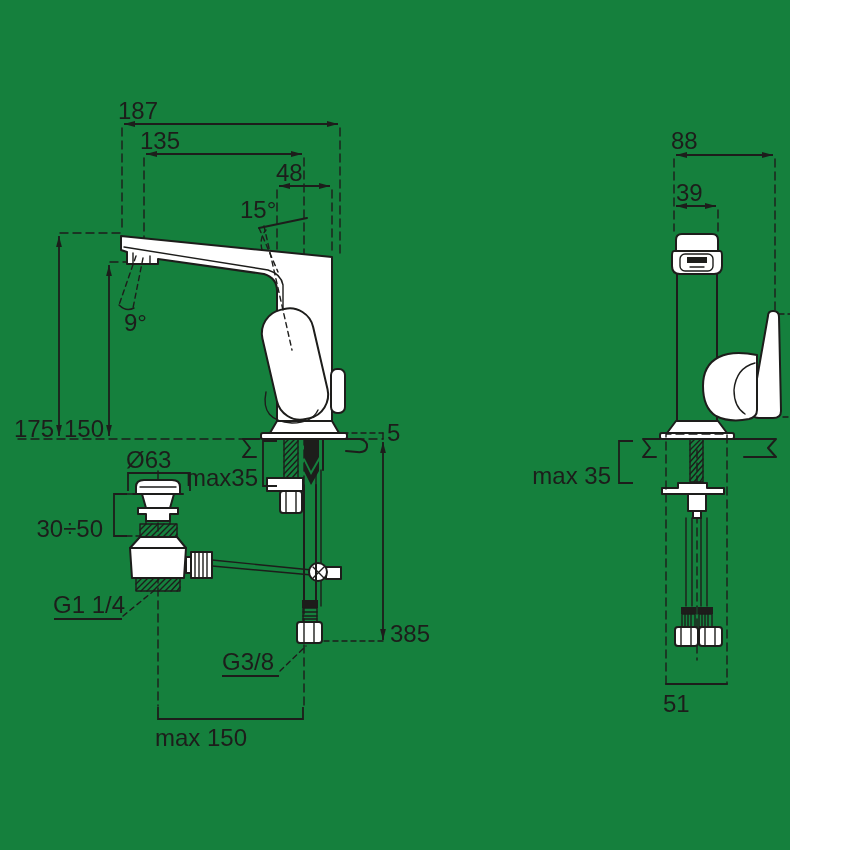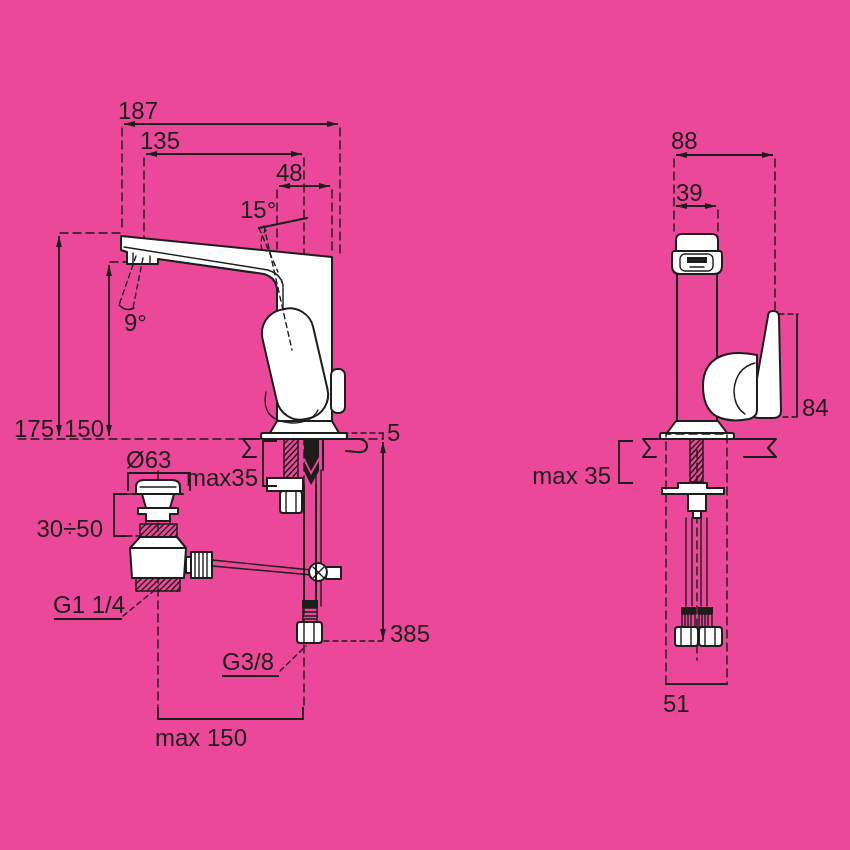--- a/index.html
+++ b/index.html
@@ -1,16 +1,16 @@
 <!DOCTYPE html>
 <html><head>
 <meta charset="utf-8">
 <style>
   html,body{margin:0;padding:0;background:#ffffff;}
-  .canvas{width:850px;height:850px;background:#ec4899;position:relative;overflow:hidden;}
+  .canvas{width:790px;height:850px;background:#15803d;position:relative;overflow:hidden;}
   svg{display:block;}
   svg text{
     font-family:"Liberation Sans","DejaVu Sans",sans-serif;
     font-size:24px;
     fill:#1d1d1b;
   }
   .ln{fill:none;stroke:#1d1d1b;stroke-width:2;stroke-linecap:round;stroke-linejoin:round;}
   .ln-thin{fill:none;stroke:#1d1d1b;stroke-width:1.4;stroke-linecap:round;stroke-linejoin:round;}
   .dash{stroke-dasharray:8 5;}
   .dash-s{stroke-dasharray:5 4;}

